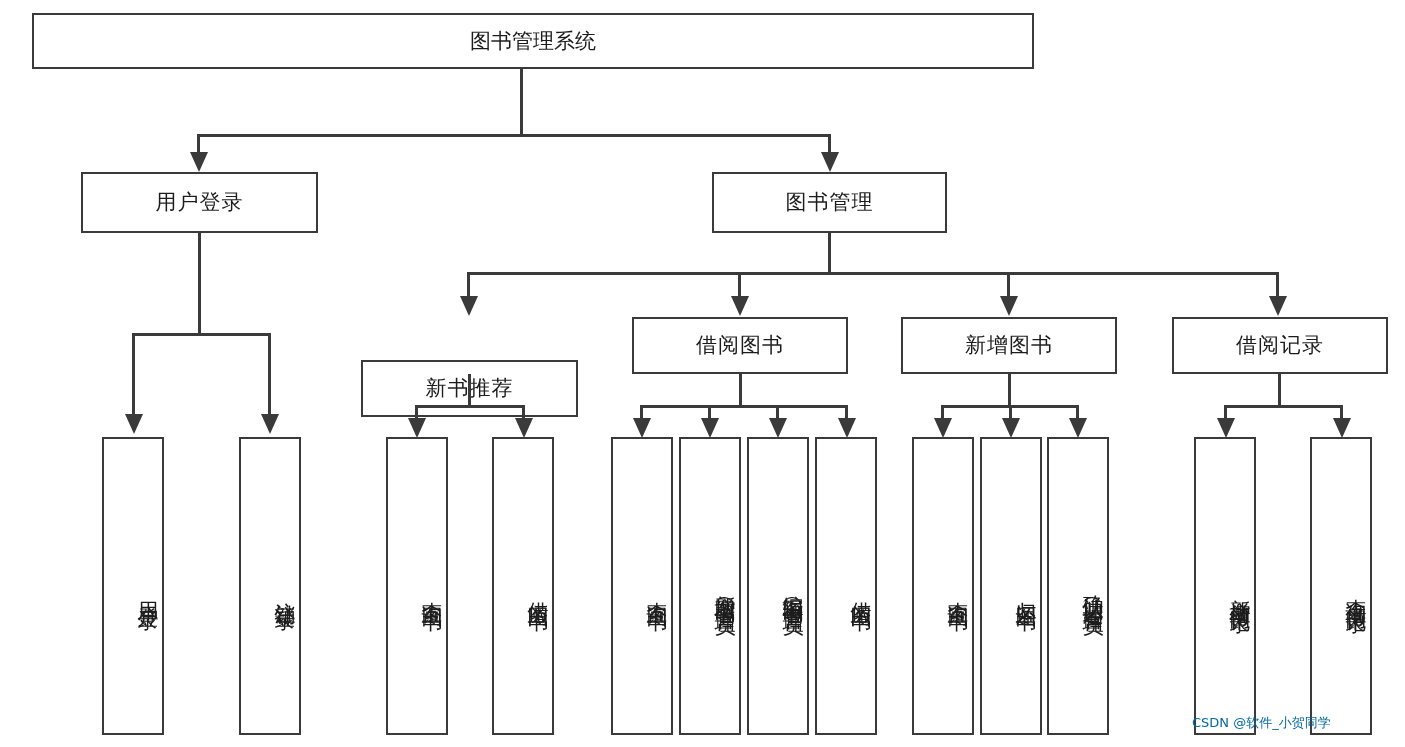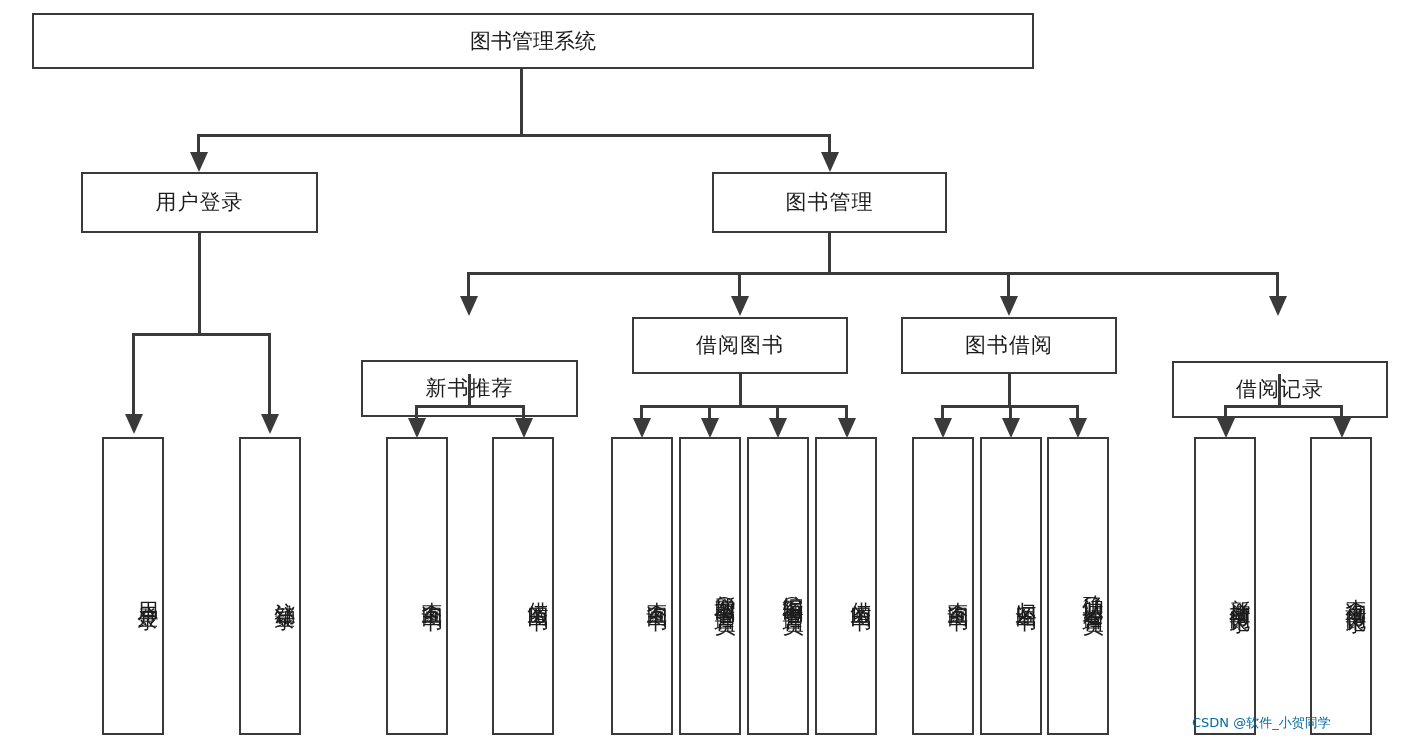--- a/index.html
+++ b/index.html
@@ -131,23 +131,23 @@
   <div class="edge vline" style="left:1276px; top:272px; width:3px; height:26px;"></div>
   <div class="arrow" style="left:1269px; top:296px;"></div>
 
   <div class="node horiz" style="left:361px; top:317px; width:217px; height:57px;margin-top:43px;">
     <span>新书推荐</span>
   </div>
   <div class="node horiz" style="left:632px; top:317px; width:216px; height:57px;">
     <span>借阅图书</span>
   </div>
   <div class="node horiz" style="left:901px; top:317px; width:216px; height:57px;">
-    <span>图书借阅</span>
-  </div>
-  <div class="node horiz" style="left:1172px; top:317px; width:216px; height:57px;margin-top:44px;">
+    <span>新增图书</span>
+  </div>
+  <div class="node horiz" style="left:1172px; top:317px; width:216px; height:57px;">
     <span>借阅记录</span>
   </div>
 
   <div class="edge vline" style="left:468px; top:374px; width:3px; height:33px;"></div>
   <div class="edge hline" style="left:415px; top:405px; width:110px; height:3px;"></div>
   <div class="edge vline" style="left:415px; top:405px; width:3px; height:16px;"></div>
   <div class="arrow" style="left:408px; top:418px;"></div>
   <div class="edge vline" style="left:522px; top:405px; width:3px; height:16px;"></div>
   <div class="arrow" style="left:515px; top:418px;"></div>
 

